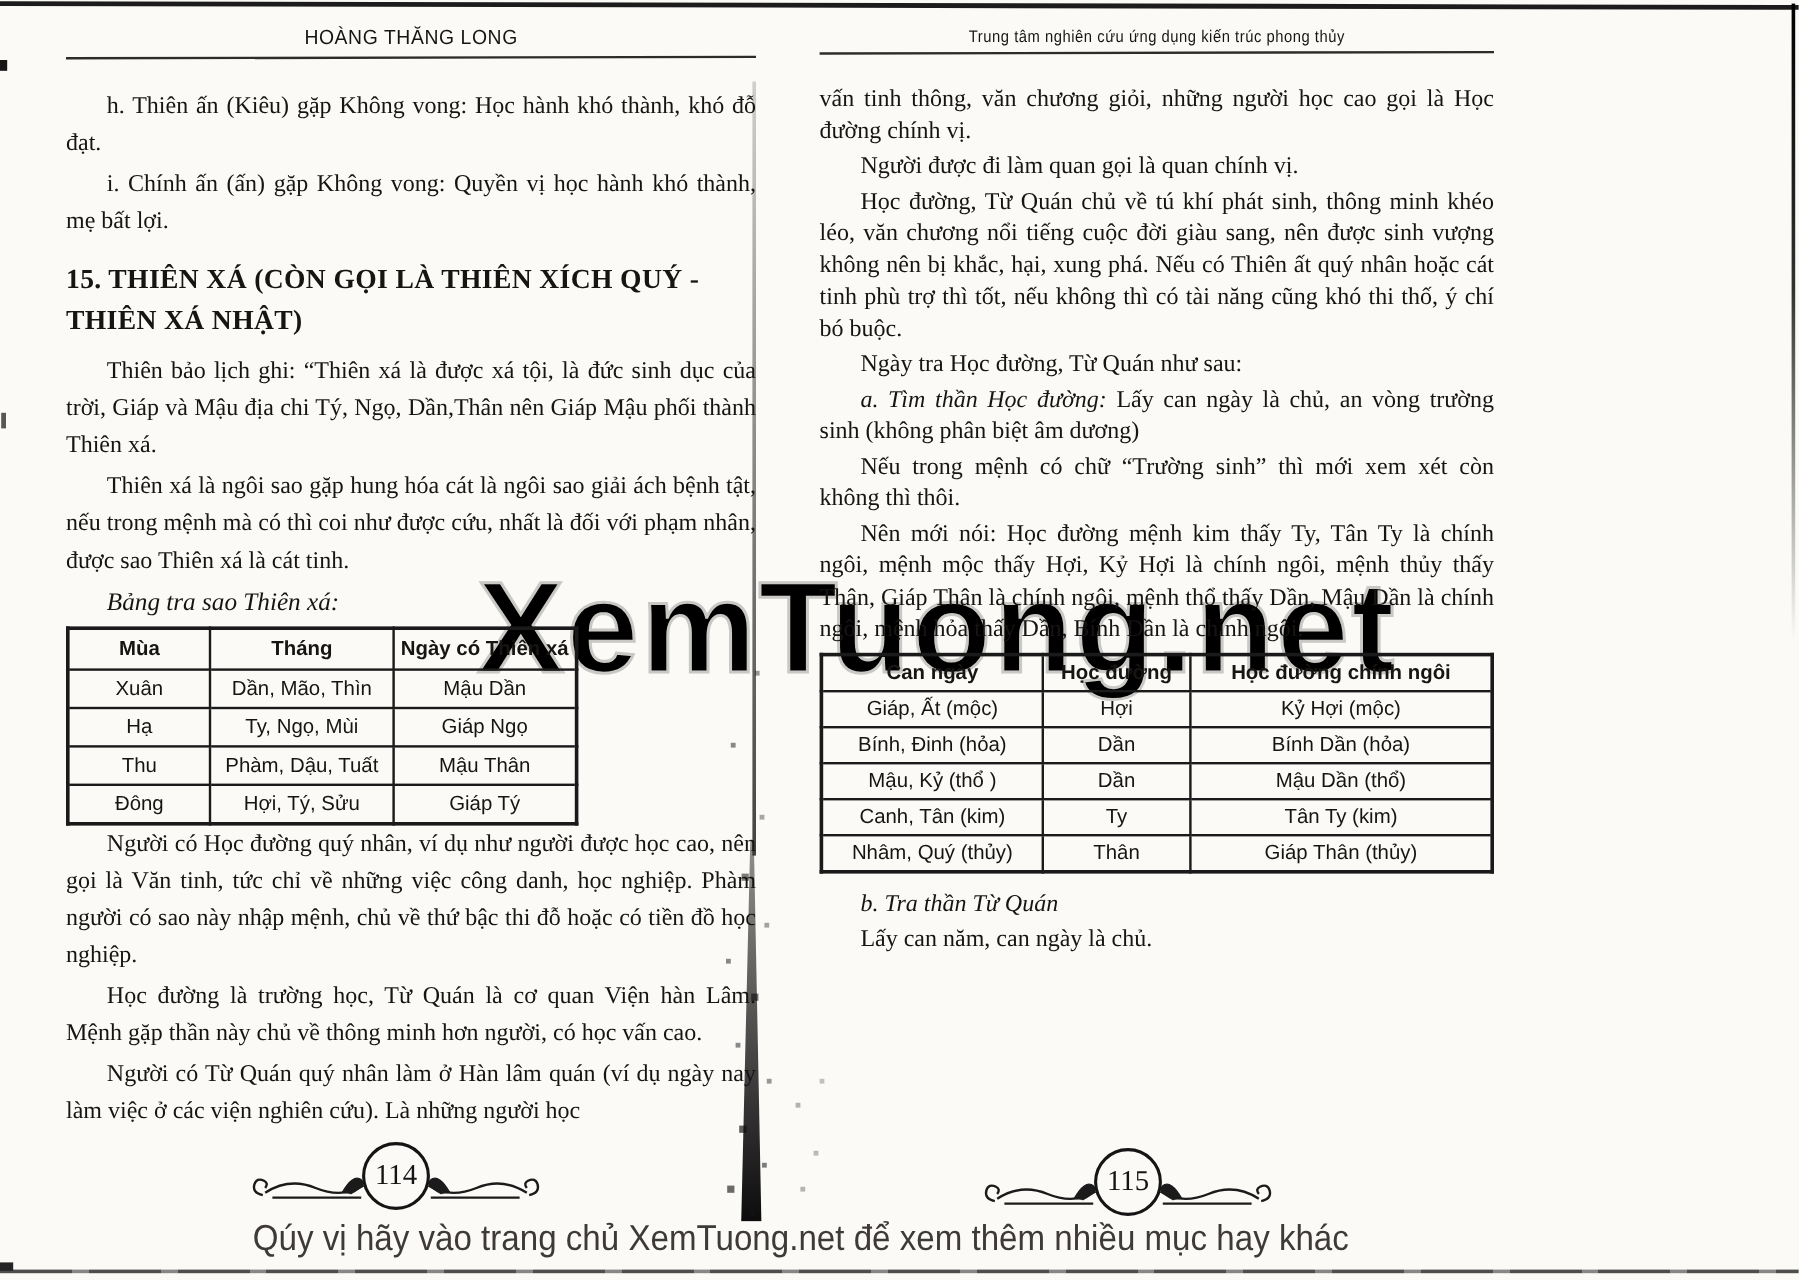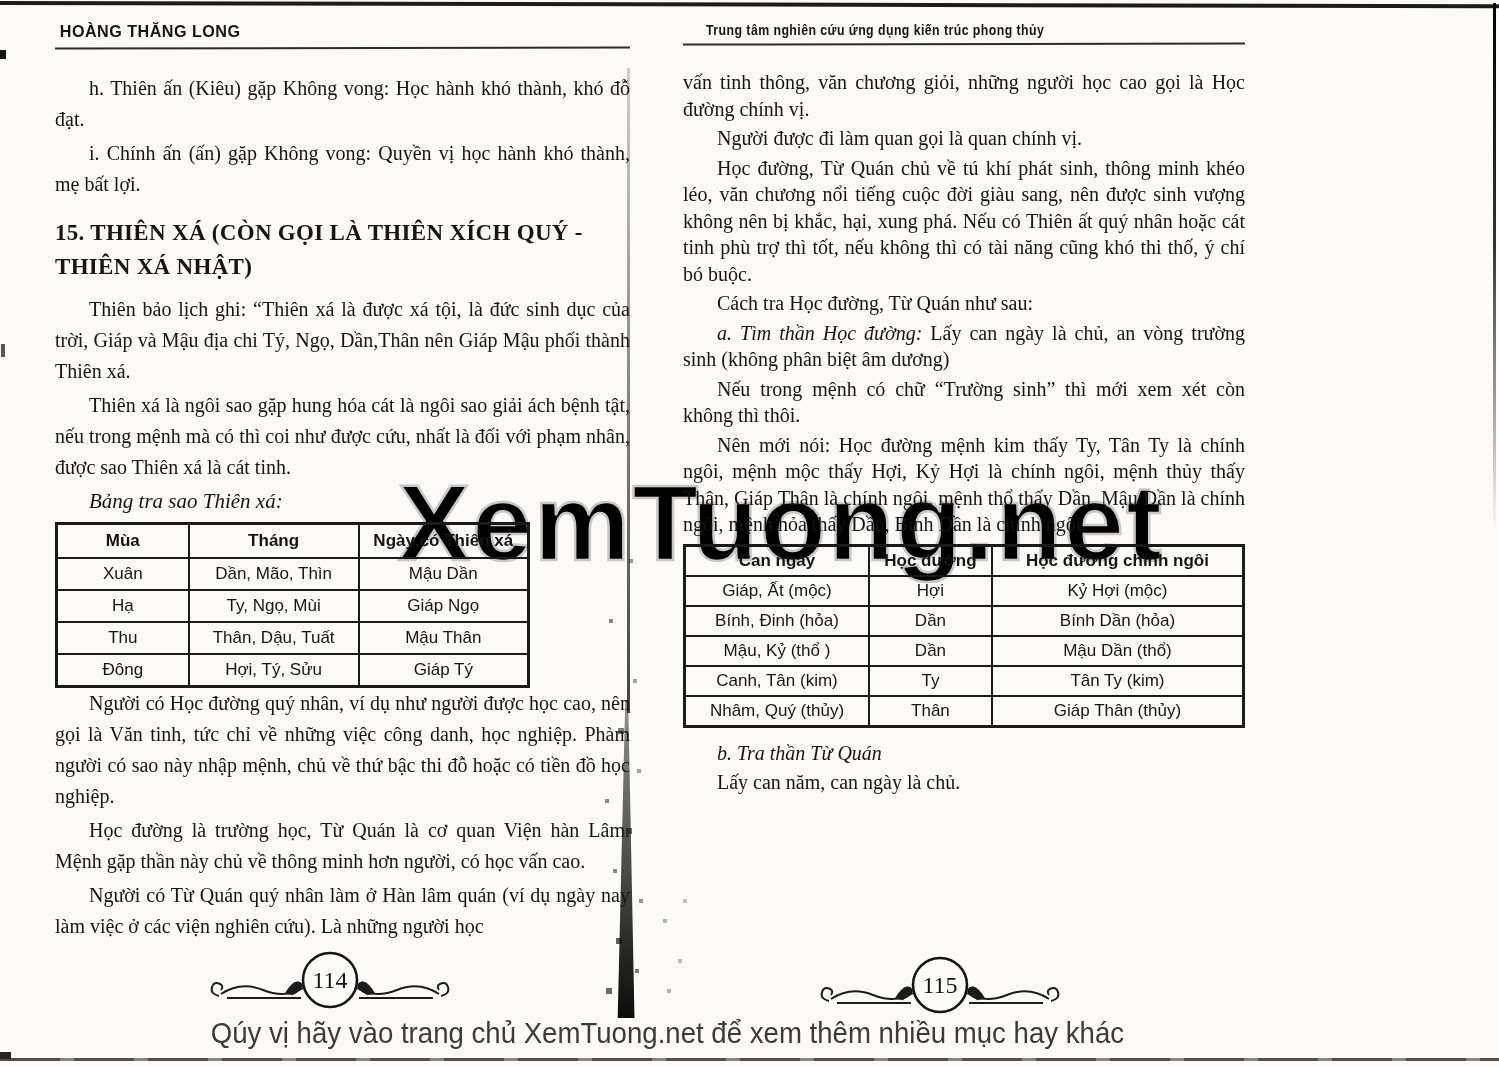--- a/index.html
+++ b/index.html
@@ -36,36 +36,36 @@
       40px 450px 0 1px rgba(40,40,40,.35), 55px 490px 0 1px rgba(40,40,40,.3),
       44px 520px 0 1px rgba(50,50,50,.35), 60px 430px 0 1px rgba(60,60,60,.3);}
   
   .watermark{position:absolute;left:398px;top:460px;z-index:1;
     font-family:"Liberation Sans",sans-serif;font-weight:bold;font-size:108px;letter-spacing:2px;
     color:#000000;-webkit-text-stroke:2.5px #c9c8c4;white-space:nowrap;}
   
   .page{position:absolute;top:22px;z-index:2;}
   .page-left{left:55px;width:575px;}
   .page-right{left:683px;width:562px;}
-  .running-head{font-family:"Liberation Sans",sans-serif;font-weight:bold;}
+  .running-head{text-align:center;font-family:"Liberation Sans",sans-serif;font-weight:normal;}
   .page-left  .running-head{font-size:17px;}
   .page-right .running-head{font-size:14px;}
   .rh-text{display:inline-block;letter-spacing:.5px;}
   .page-left  .rh-text{transform:scaleX(.95);}
   .page-right .rh-text{transform:scaleX(.88);}
   .head-rule{border-bottom:2.5px solid #2e2c2a;margin-top:5px;transform:rotate(-0.12deg);}
   .page-left  .body-p{font-size:20px;line-height:31px;}
   .page-right .body-p{font-size:20px;line-height:26.5px;}
   .body-p{margin:0 0 3px 0;text-align:justify;text-indent:34px;}
   .first-p{margin-top:24px;}
   .sec-title{font-size:23px;font-weight:bold;line-height:34px;letter-spacing:.3px;margin:16px 0 10px 0;}
   .table-caption{font-style:italic;font-size:21px;margin:6px 0 8px 0;text-indent:34px;}
   .lead-italic{font-style:italic;}
   .data-table{border-collapse:collapse;font-family:"Liberation Sans",sans-serif;font-size:17px;
-    text-align:center;border:3px solid #1a1a1a;width:475px;background:transparent;}
+    text-align:center;border:3px solid #1a1a1a;width:427px;background:transparent;}
   .data-table th,.data-table td{border:2px solid #1a1a1a;padding:5px 4px;}
   .data-table th{font-weight:bold;padding:6px 4px;}
   .page-right .data-table{width:562px;margin-top:6px;}
   .page-right .data-table th,.page-right .data-table td{padding:4px 4px;}
   
   .ornament{position:absolute;width:250px;height:62px;z-index:2;}
   .orn-left{left:205px;top:950px;}
   .orn-right{left:815px;top:955px;}
   .page-num{position:absolute;left:0;width:100%;top:17px;text-align:center;
     font-size:24px;font-family:Liberation Serif, serif;color:#141414;}
@@ -123,21 +123,21 @@
         <td>Dần, Mão, Thìn</td>
         <td>Mậu Dần</td>
       </tr>
       <tr>
         <td>Hạ</td>
         <td>Ty, Ngọ, Mùi</td>
         <td>Giáp Ngọ</td>
       </tr>
       <tr>
         <td>Thu</td>
-        <td>Thân, Dậu, Tuất</td>
+        <td>Phàm, Dậu, Tuất</td>
         <td>Mậu Thân</td>
       </tr>
       <tr>
         <td>Đông</td>
         <td>Hợi, Tý, Sửu</td>
         <td>Giáp Tý</td>
       </tr>
     </tbody>
   </table>
 
@@ -167,21 +167,21 @@
 
 <div class="page page-right">
   <div class="running-head">
     <span class="rh-text">Trung tâm nghiên cứu ứng dụng kiến trúc phong thủy</span>
   </div>
   <div class="head-rule"></div>
 
   <p class="body-p first-p" style="text-indent:0">vấn tinh thông, văn chương giỏi, những người học cao gọi là Học đường chính vị.</p>
   <p class="body-p">Người được đi làm quan gọi là quan chính vị.</p>
   <p class="body-p">Học đường, Từ Quán chủ về tú khí phát sinh, thông minh khéo léo, văn chương nổi tiếng cuộc đời giàu sang, nên được sinh vượng không nên bị khắc, hại, xung phá. Nếu có Thiên ất quý nhân hoặc cát tinh phù trợ thì tốt, nếu không thì có tài năng cũng khó thi thố, ý chí bó buộc.</p>
-  <p class="body-p">Cách tra Học đường, Từ Quán như sau:</p>
+  <p class="body-p">Ngày tra Học đường, Từ Quán như sau:</p>
 
   <p class="body-p"><span class="lead-italic">a. Tìm thần Học đường:</span><span> Lấy can ngày là chủ, an vòng trường sinh (không phân biệt âm dương)</span></p>
 
   <p class="body-p">Nếu trong mệnh có chữ “Trường sinh” thì mới xem xét còn không thì thôi.</p>
   <p class="body-p">Nên mới nói: Học đường mệnh kim thấy Ty, Tân Ty là chính ngôi, mệnh mộc thấy Hợi, Kỷ Hợi là chính ngôi, mệnh thủy thấy Thân, Giáp Thân là chính ngôi, mệnh thổ thấy Dần, Mậu Dần là chính ngôi, mệnh hỏa thấy Dần, Bính Dần là chính ngôi.</p>
 
   <table class="data-table">
     <colgroup>
         <col style="width:33%">
         <col style="width:22%">

